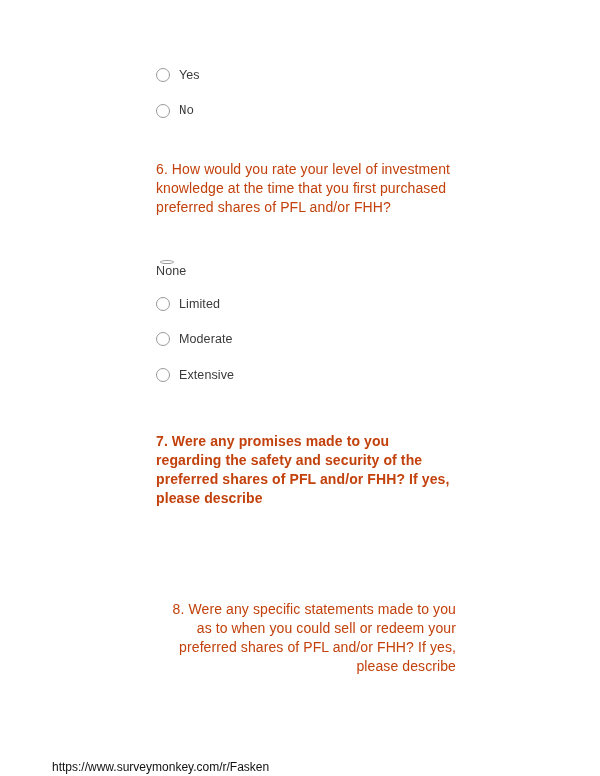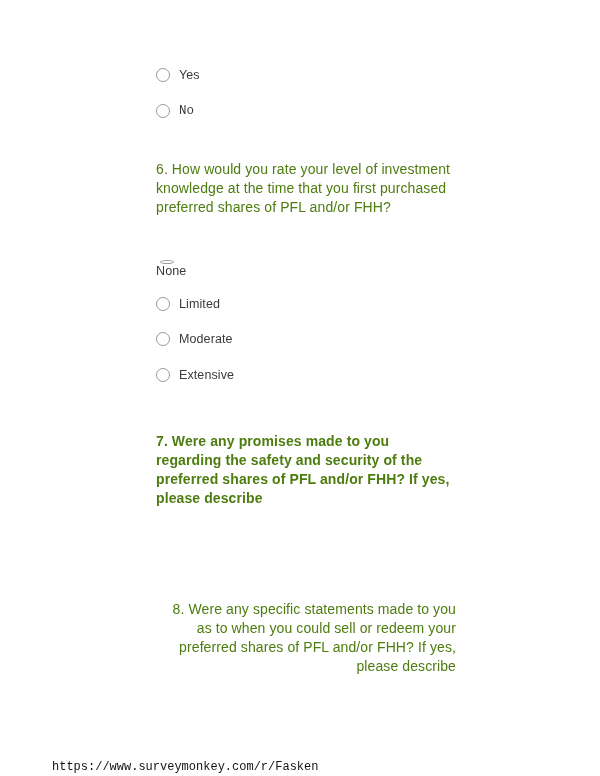--- a/index.html
+++ b/index.html
@@ -10,24 +10,24 @@
   .option {
     position:absolute; left:156px; height:18px; display:flex; align-items:center;
   }
   .radio {
     width:14px; height:14px; border:1.3px solid #9a9a9a; border-radius:50%;
     box-sizing:border-box; background:#fff; margin-right:9px;
   }
   .opt-label { font-size:12.5px; color:#3a3a3a; letter-spacing:0.1px; }
   .question {
     position:absolute; left:156px; width:300px; font-size:14px; line-height:19px;
-    color:#4d7c0f; letter-spacing:0.1px;
+    color:#c2410c; letter-spacing:0.1px;
   }
   .footer {
-    position:absolute; left:52px; top:760px; font-family:Liberation Mono, monospace;
+    position:absolute; left:52px; top:760px; font-family:Liberation Sans, sans-serif;
     font-size:12px; color:#111;
   }
 </style>
 </head>
 <body>
 
 <div class="option" style="top:66px;">
   <span class="radio"></span>
   <span class="opt-label">Yes</span>
 </div>

